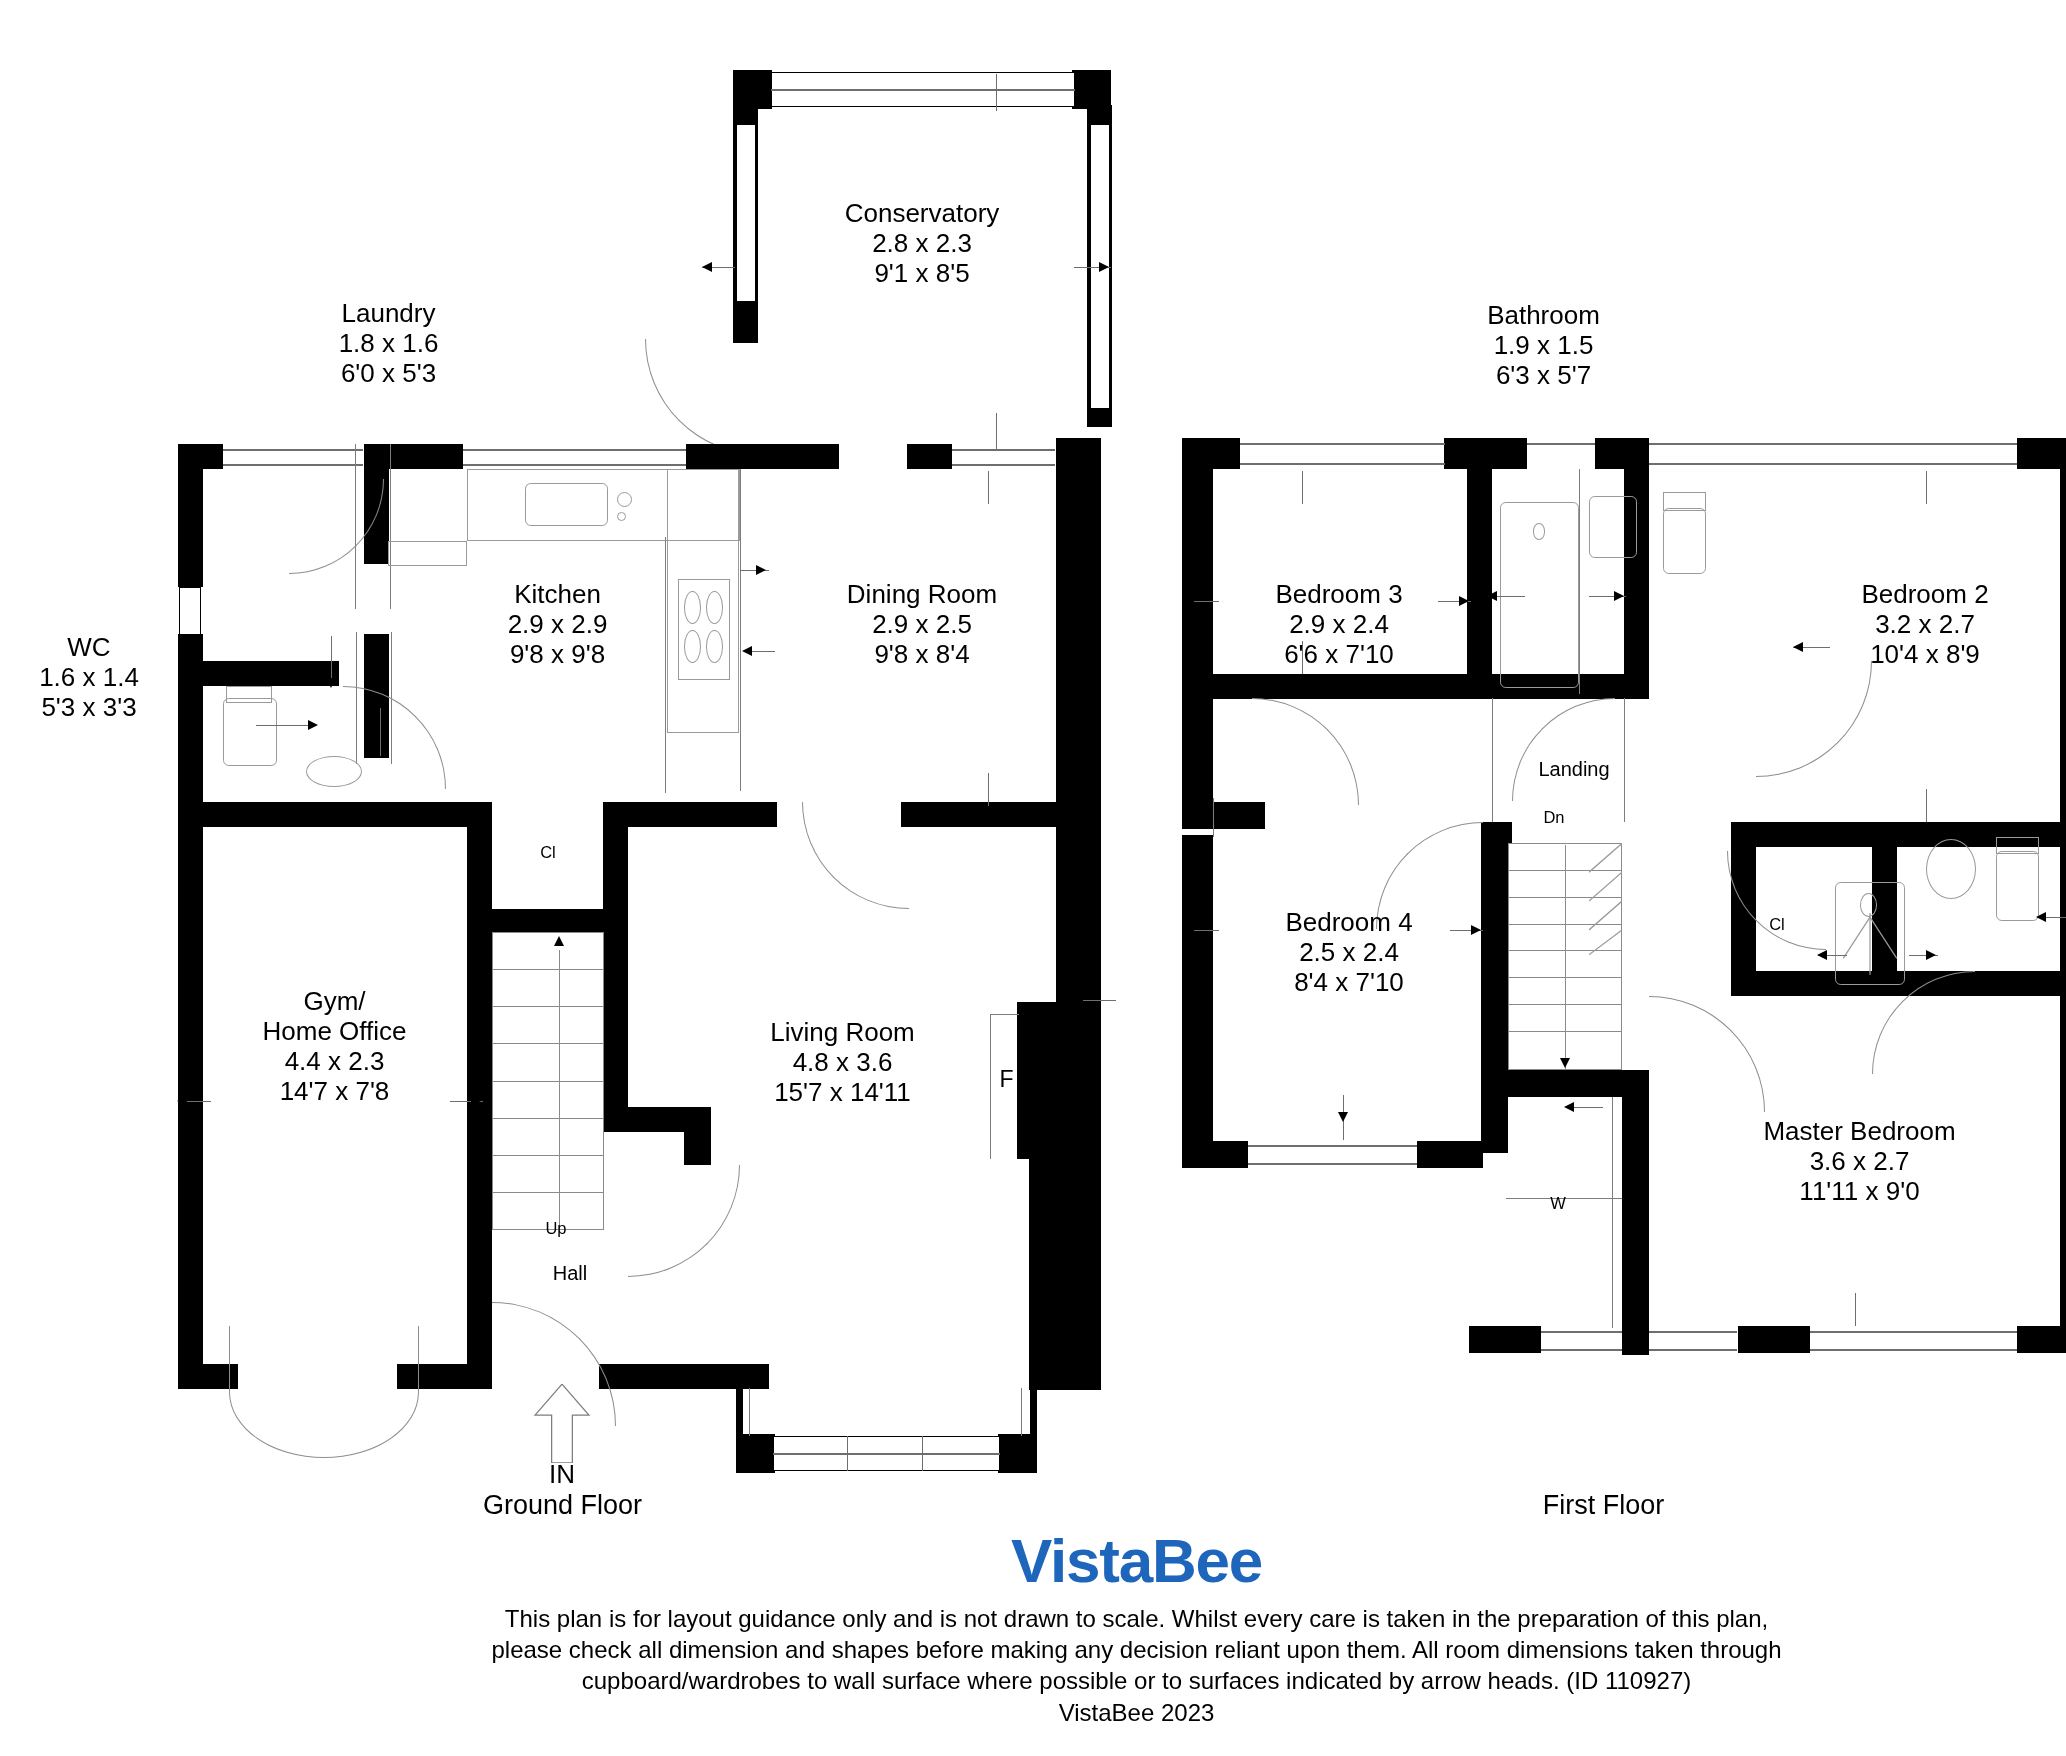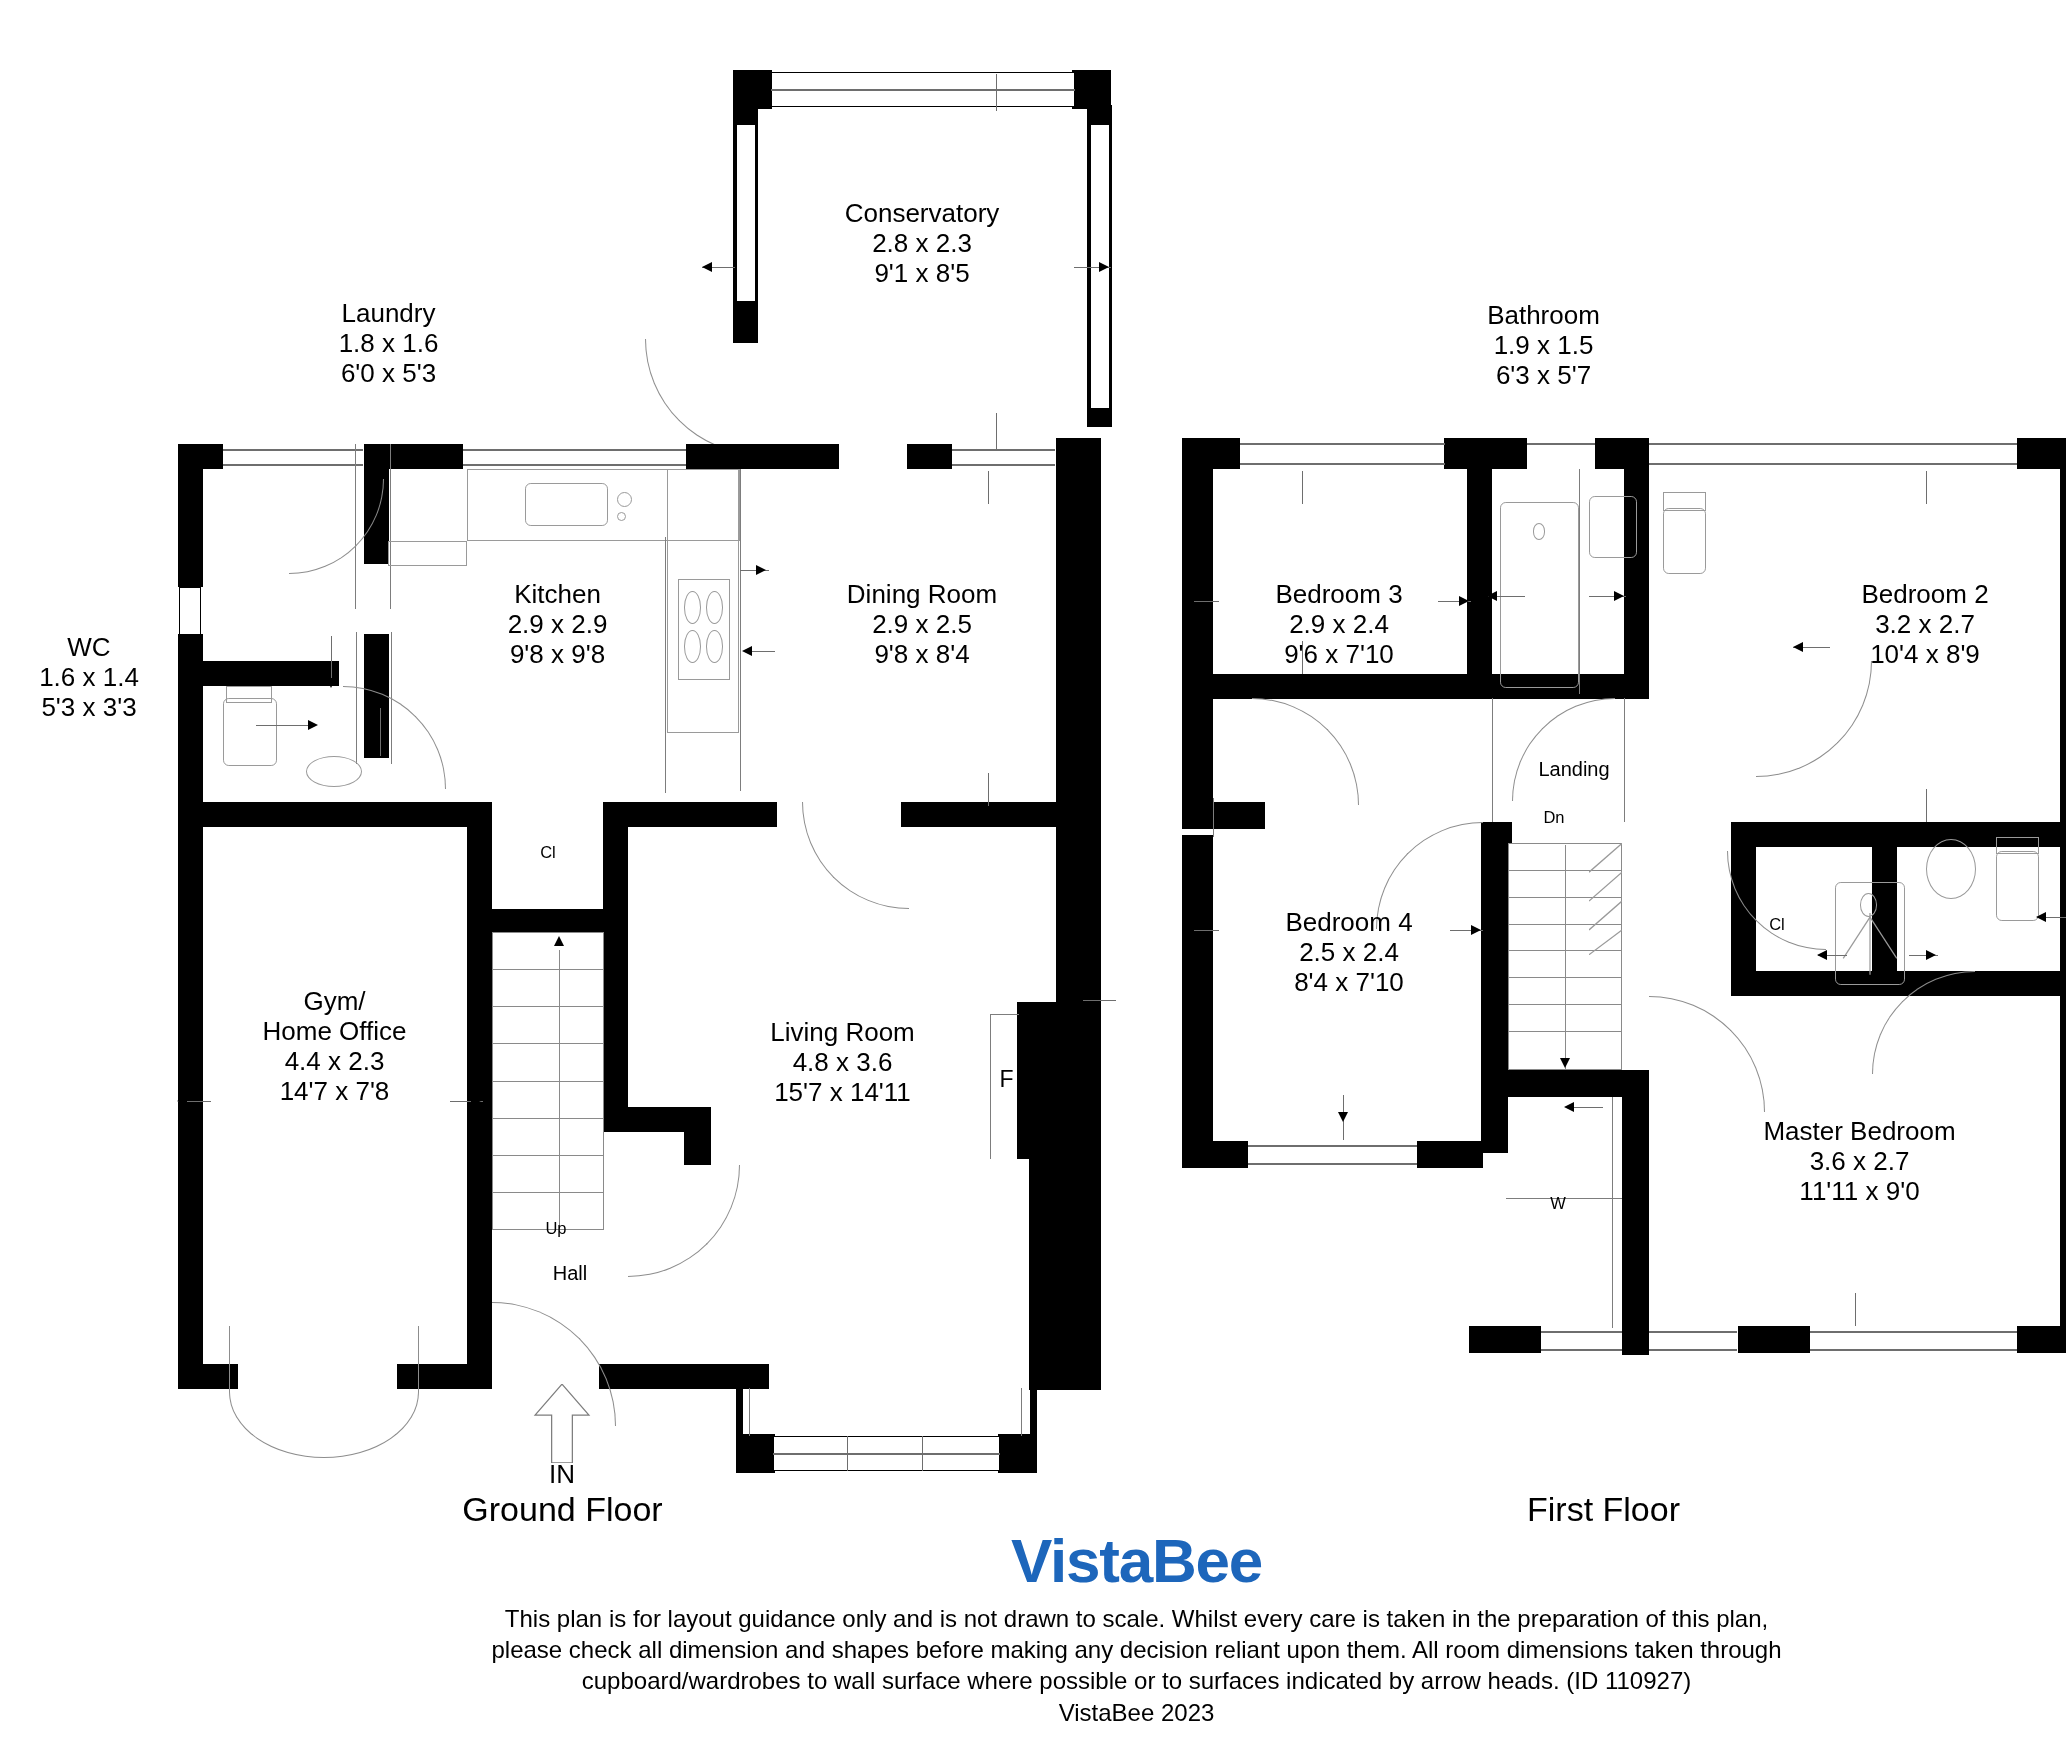--- a/index.html
+++ b/index.html
@@ -18,21 +18,21 @@
   .thin{position:absolute;background:#000;}
   .hair{position:absolute;background:#7d7d7d;}
   .room-label{
     position:absolute;text-align:center;line-height:1.16;
     font-size:26px;font-weight:400;letter-spacing:0px;white-space:nowrap;
   }
   .room-label .nm{display:block;font-size:26px;}
   .room-label .d1{display:block;font-size:26px;}
   .room-label .d2{display:block;font-size:26px;}
   .mini{position:absolute;font-size:16.5px;text-align:center;white-space:nowrap;}
-  .floor-title{position:absolute;font-size:34px;text-align:center;white-space:nowrap;}
+  .floor-title{position:absolute;font-size:27px;text-align:center;white-space:nowrap;}
   .in-label{position:absolute;font-size:26px;text-align:center;white-space:nowrap;}
 
   
   .fx{position:absolute;border:0.8px solid #9a9a9a;background:transparent;box-sizing:border-box;}
   .fx-r{border-radius:50%;}
   .fx-soft{border-radius:5.8px;}
   .glass{position:absolute;border:1.2px solid #000;background:#fff;box-sizing:border-box;}
   .winline{position:absolute;background:#6e6e6e;}
 
   
@@ -400,21 +400,21 @@
 
     <div class="room-label" style="left:1403px;top:300px;width:281px;text-align:center;">
       <span class="nm">Bathroom</span>
       <span class="d1">1.9 x 1.5</span>
       <span class="d2">6'3 x 5'7</span>
     </div>
 
     <div class="room-label" style="left:1211px;top:579px;width:256px;">
       <span class="nm">Bedroom 3</span>
       <span class="d1">2.9 x 2.4</span>
-      <span class="d2">9'6 x 7'10</span>
+      <span class="d2">6'6 x 7'10</span>
     </div>
 
     <div class="room-label" style="left:1793px;top:579px;width:264px;">
       <span class="nm">Bedroom 2</span>
       <span class="d1">3.2 x 2.7</span>
       <span class="d2">10'4 x 8'9</span>
     </div>
 
     <div class="room-label" style="left:1221px;top:907px;width:256px;">
       <span class="nm">Bedroom 4</span>

